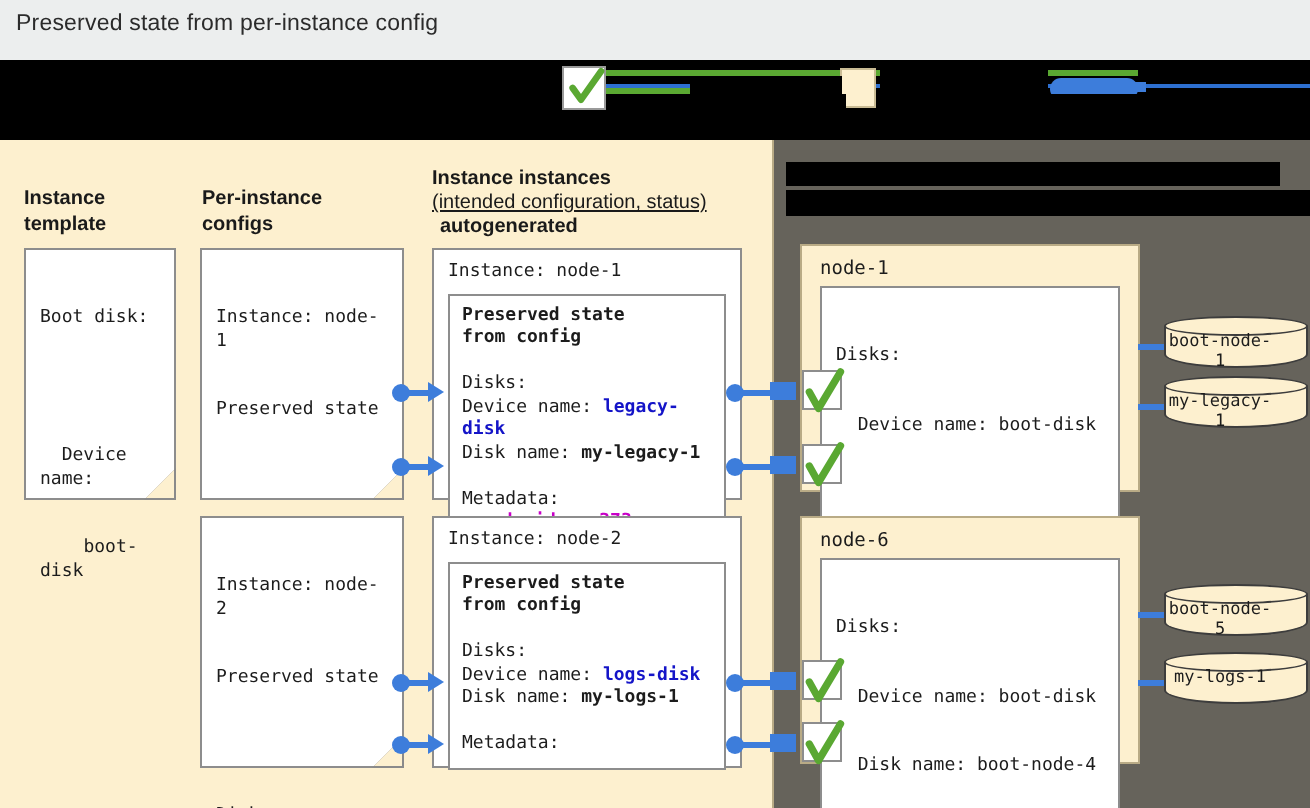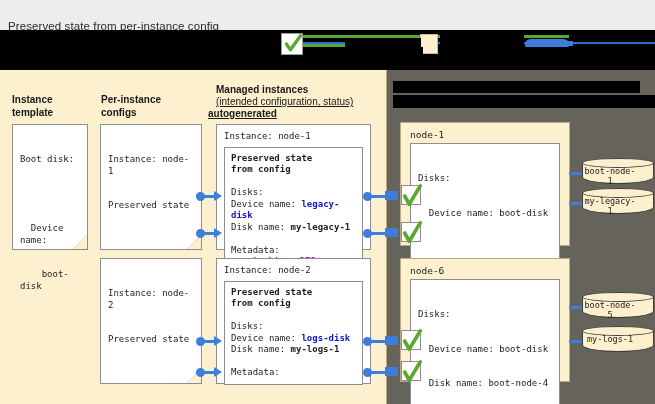--- a/index.html
+++ b/index.html
@@ -12,21 +12,21 @@
   }
   #page {
     position: relative;
     width: 655px; height: 404px;
     background: #eceeee;
   }
 
   
   .page-title {
     position: absolute;
-    left: 8px; top: 20px;
+    left: 8px; top: 6px;
     font-size: 11.5px;
     color: #2b2b2b;
     letter-spacing: 0.1px;
     white-space: nowrap;
   }
 
   
   .legend-strip {
     position: absolute;
     left: 0; top: 30px;
@@ -263,23 +263,23 @@
   </div>
 
   <div class="panel-cream"></div>
 
   <div class="panel-gray"></div>
 
   <div class="col-head" style="left:12px; top:94px;">Instance
 template</div>
   <div class="col-head" style="left:101px; top:94px;">Per-instance
 configs</div>
-  <div class="col-head" style="left:216px; top:84px;">Managed instances</div>
+  <div class="col-head" style="left:216px; top:84px;">Instance instances</div>
   <div class="col-head sub" style="left:216px; top:96px;text-decoration:underline;">(intended configuration, status)</div>
-  <div class="col-head" style="left:208px; top:108px;text-decoration:underline;">autogenerated</div>
+  <div class="col-head" style="left:220px; top:108px;">autogenerated</div>
 
   <div class="redact" style="left:393px; top:81px; width:247px; height:12px;"></div>
   <div class="redact" style="left:393px; top:95px; width:262px; height:13px;"></div>
 
   <div class="doc-box" style="left:12px; top:124px; width:76px; height:126px;">
     <div class="doc-body">
       <div>Boot disk:</div>
       <div>&nbsp;</div>
       <div>  Device name:</div>
       <div>    boot-disk</div>

